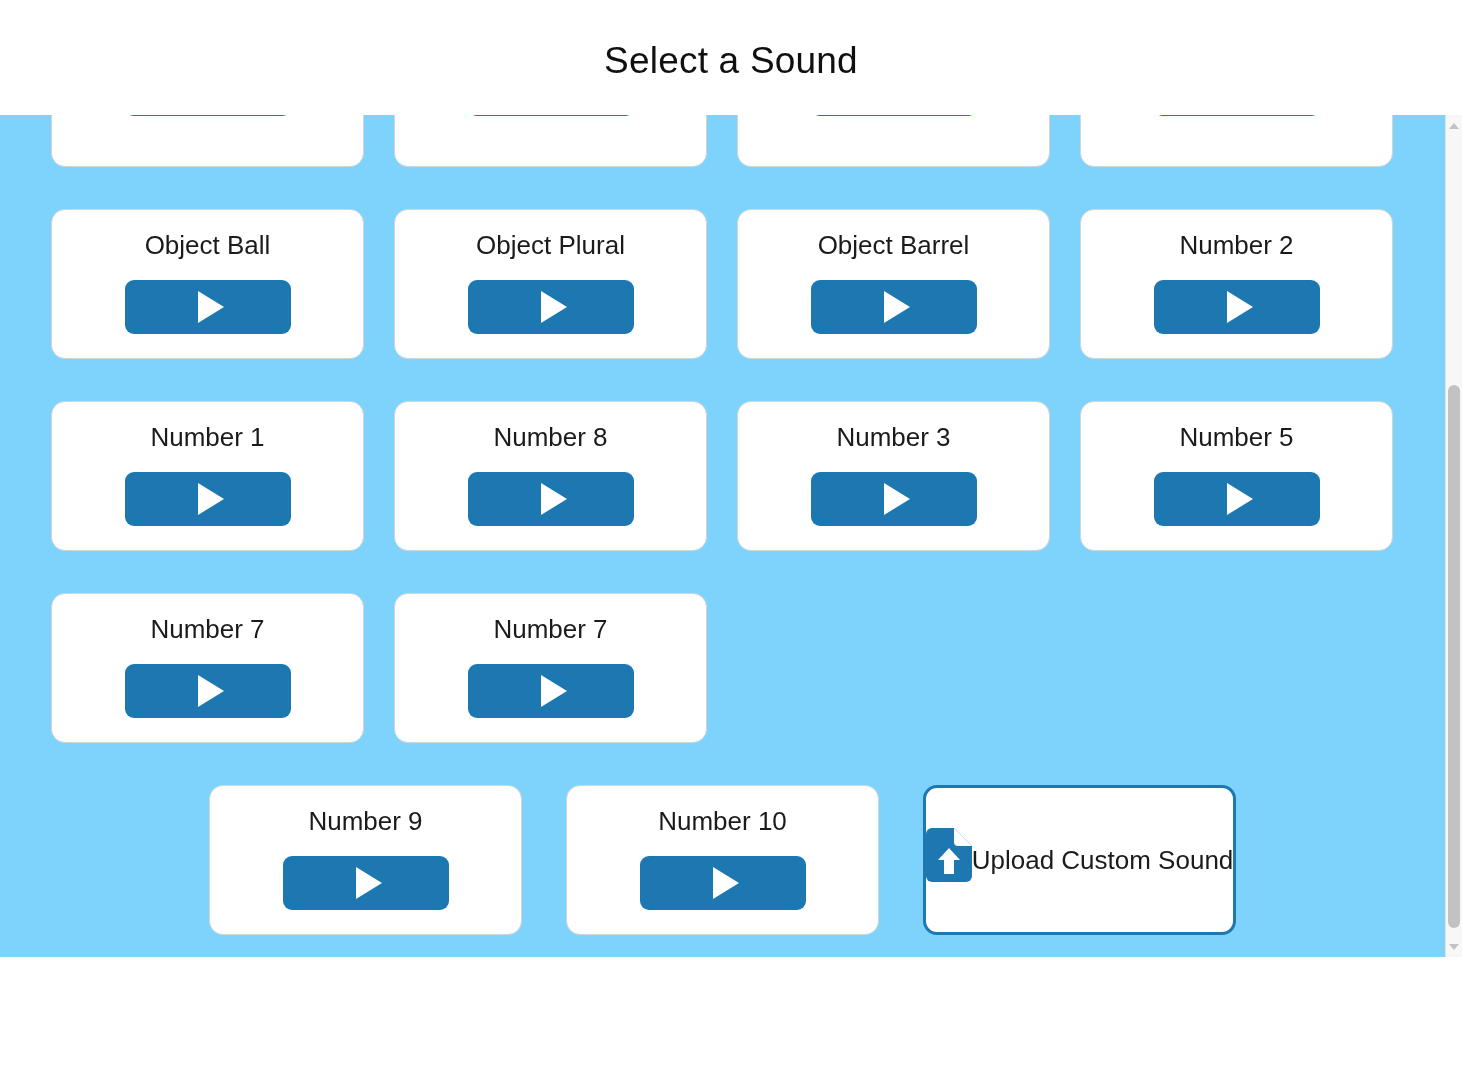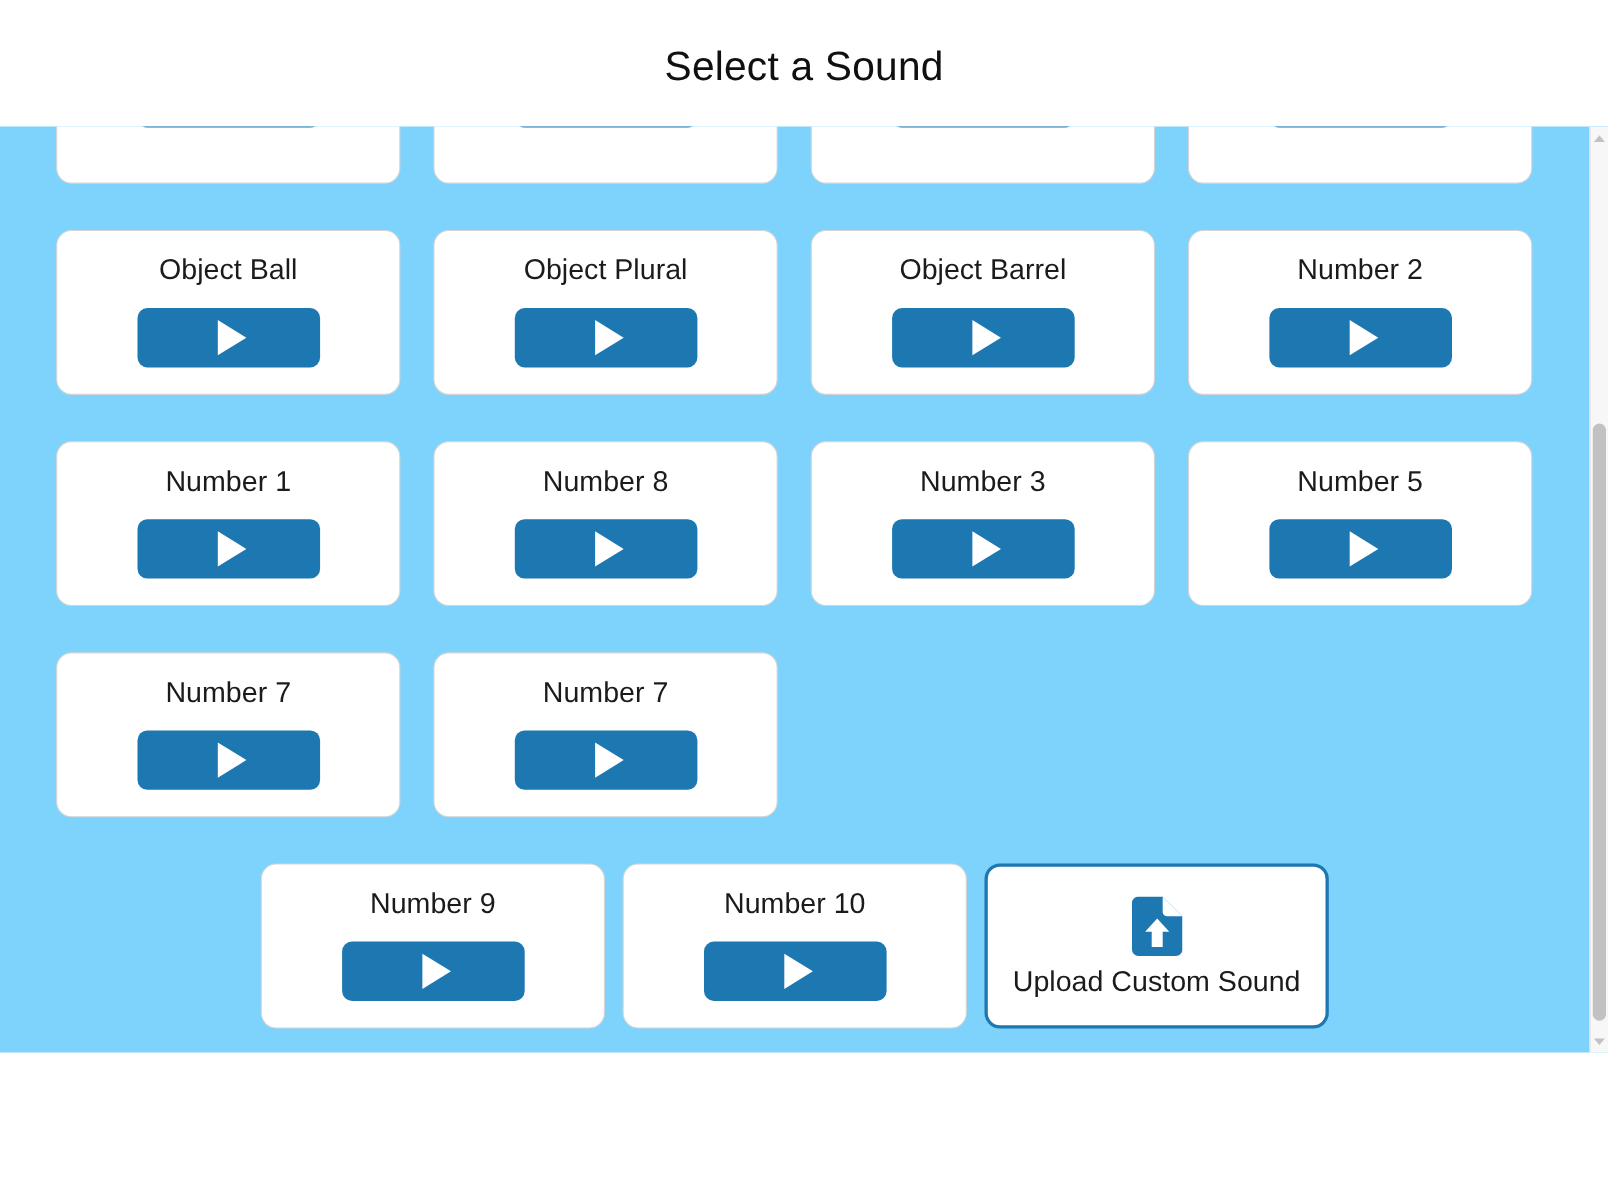--- a/index.html
+++ b/index.html
@@ -104,30 +104,30 @@
     border-top: 16px solid transparent;
     border-bottom: 16px solid transparent;
     margin-left: 6px;
   }
 
   
   .grid-lastrow {
     width: 100%;
     display: flex;
     justify-content: center;
-    gap: 16px;
+    gap: 44px;
   }
   .upload-card {
     width: 313px;
     height: 150px;
     background: #ffffff;
     border: 3px solid #1d77b0;
     border-radius: 14px;
     display: flex;
-    flex-direction: column;
+    flex-direction: row;
     align-items: center;
     justify-content: center;
     cursor: pointer;
     flex: 0 0 auto;
   }
   .upload-icon {
     width: 46px;
     height: 54px;
     margin-bottom: 10px;
   }

